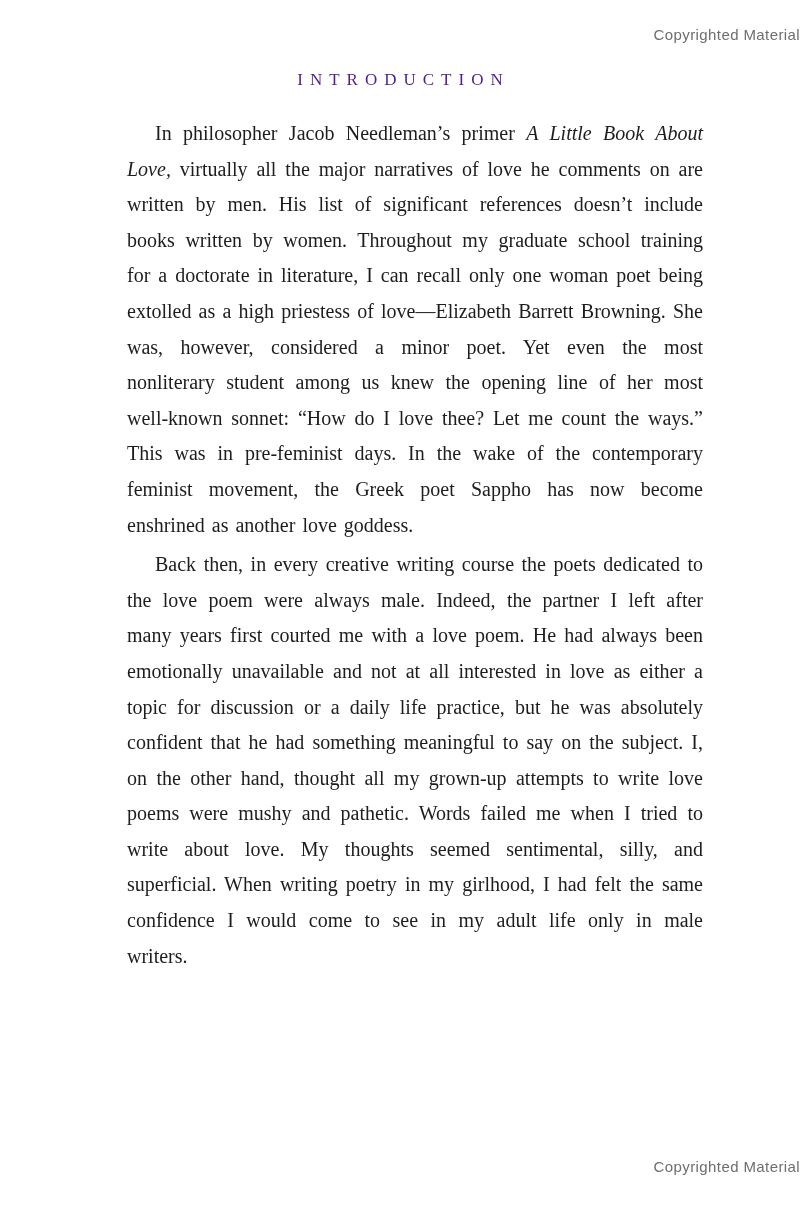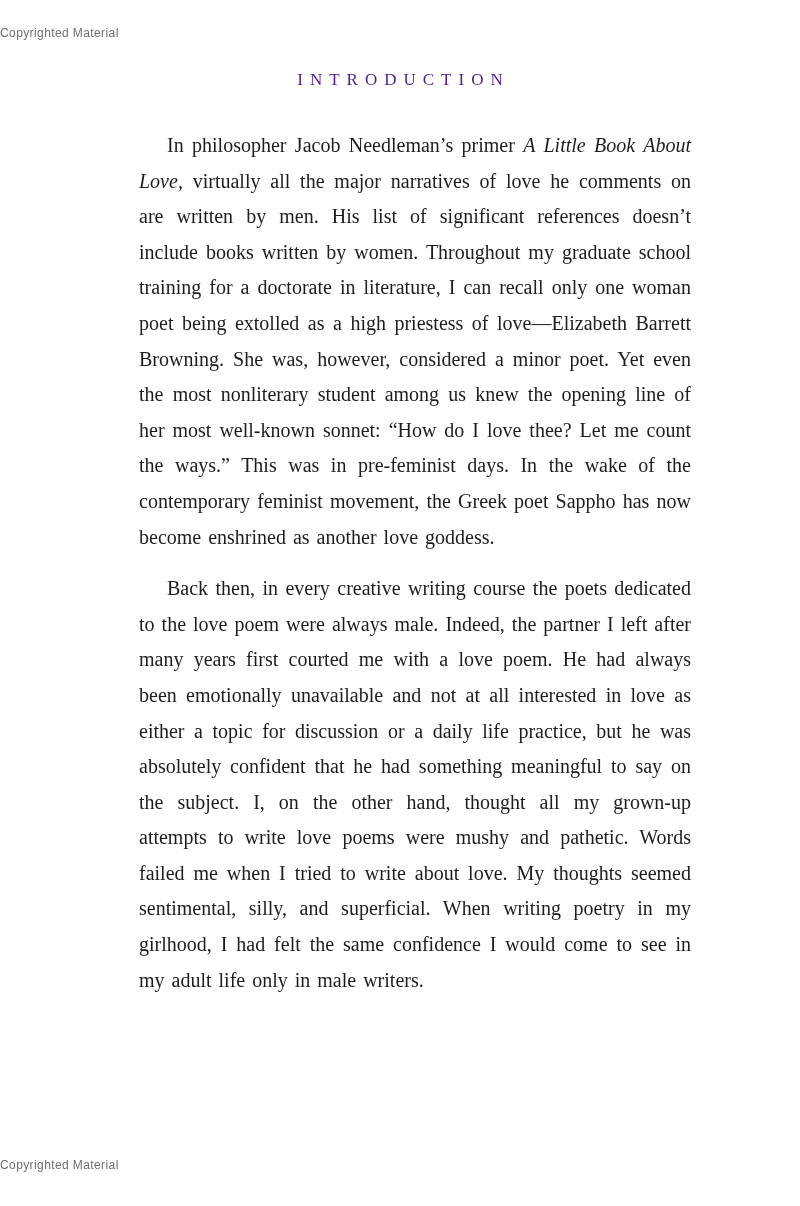--- a/index.html
+++ b/index.html
@@ -12,23 +12,23 @@
     width: 800px;
     height: 1206px;
     background: #ffffff;
     font-family: "Liberation Serif", serif;
     overflow: hidden;
   }
   .copyright-notice {
     position: absolute;
     left: 0;
     width: 100%;
-    text-align: left;
+    text-align: right;
     font-family: "Liberation Sans", sans-serif;
-    font-size: 12px;
+    font-size: 15px;
     color: #6e6e6e;
     letter-spacing: 0.4px;
   }
   .copyright-top { top: 26px; }
   .copyright-bottom { top: 1158px; }
   .running-head {
     position: absolute;
     top: 70px;
     left: 0;
     width: 100%;
@@ -43,21 +43,21 @@
     position: absolute;
     top: 112px;
     left: 123px;
     width: 584px;
     font-size: 20px;
     line-height: 35.6px;
     color: #1d1d1d;
     text-align: justify;
   }
   .body-text p {
-    margin: 16px;
+    margin: 4px;
     text-indent: 28px;
     word-spacing: 2px;
   }
   .body-text em {
     font-style: italic;
   }
   .page-number {
     position: absolute;
     top: 1120px;
     left: 0;

